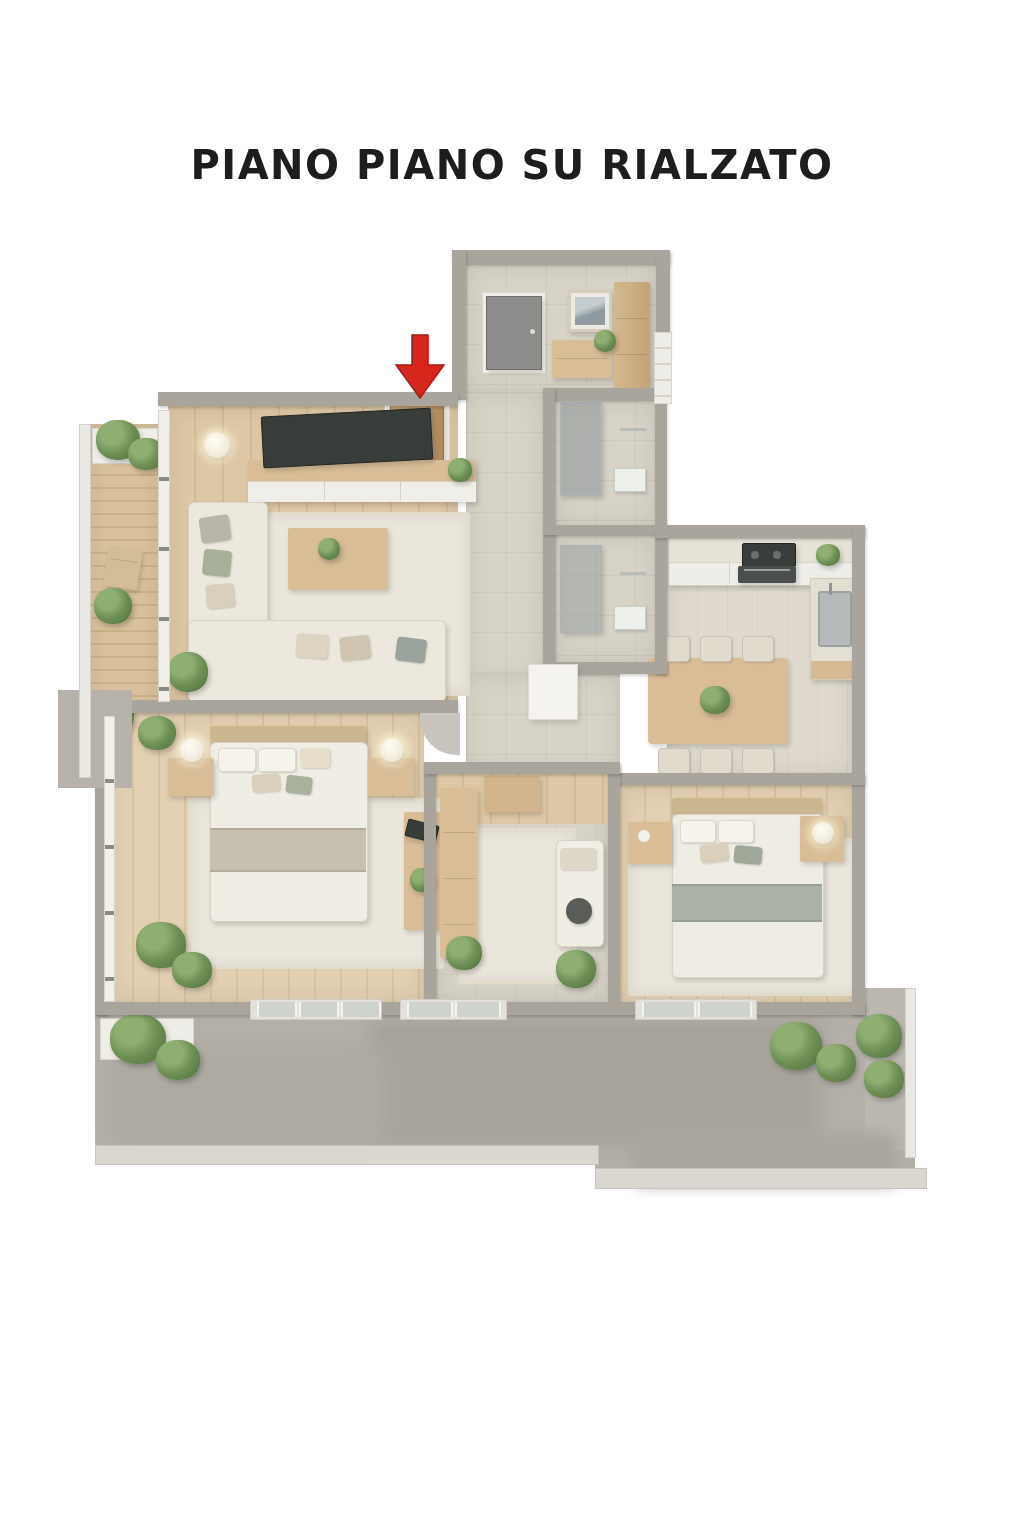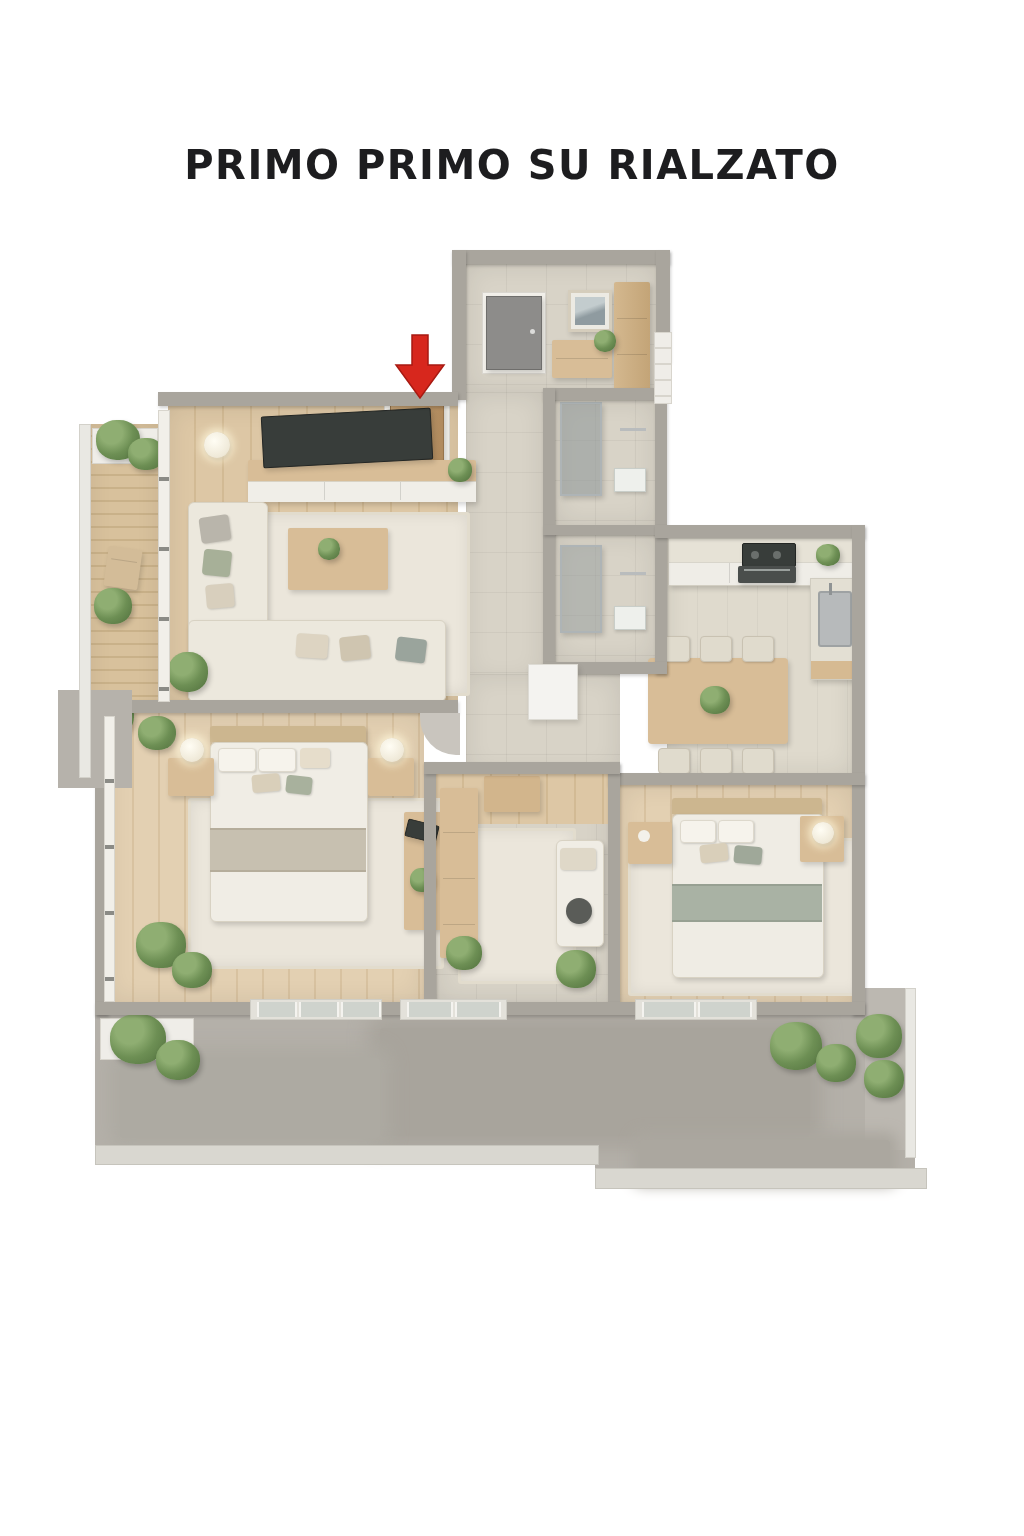--- a/index.html
+++ b/index.html
@@ -45,21 +45,21 @@
   .doorframe{position:absolute;z-index:6;background:#e3e1da;border:1px solid #cfcdc5;}
   .doorframe .pane{position:absolute;top:2px;bottom:2px;background:#cfd3cd;border-left:2px solid #f4f3ef;border-right:2px solid #f4f3ef;}
   .blur{position:absolute;z-index:3;border-radius:4px;}
   .tv{background:linear-gradient(#41464​3,#323634);background-color:#383d3a;border:1px solid #232624;border-radius:2px;}
   .seam{position:absolute;background:rgba(0,0,0,.12);}
   .white-ledge{position:absolute;z-index:6;background:#efede8;border:1px solid #d8d5cd;}
 </style>
 </head>
 <body>
 
-<div class="title">PRIMO PRIMO SU RIALZATO</div>
+<div class="title">PIANO PIANO SU RIALZATO</div>
 
 <div class="abs" id="plan" style="left:0;top:0;width:1024px;height:1536px;">
 
   <div class="floor tile" style="left:466px;top:264px;width:190px;height:128px;"></div>
   <div class="floor tile" style="left:466px;top:392px;width:77px;height:290px;"></div>
   <div class="floor tile" style="left:466px;top:674px;width:154px;height:100px;"></div>
   <div class="floor wood" style="left:168px;top:406px;width:290px;height:296px;"></div>
   <div class="floor deck" style="left:88px;top:424px;width:72px;height:350px;"></div>
   <div class="floor tile" style="left:555px;top:400px;width:100px;height:125px;"></div>
   <div class="floor tile" style="left:555px;top:535px;width:100px;height:127px;"></div>

